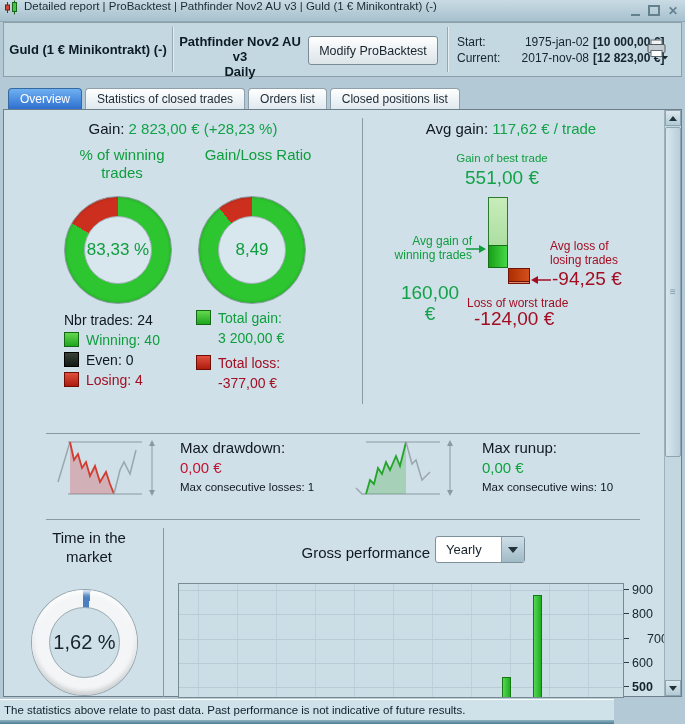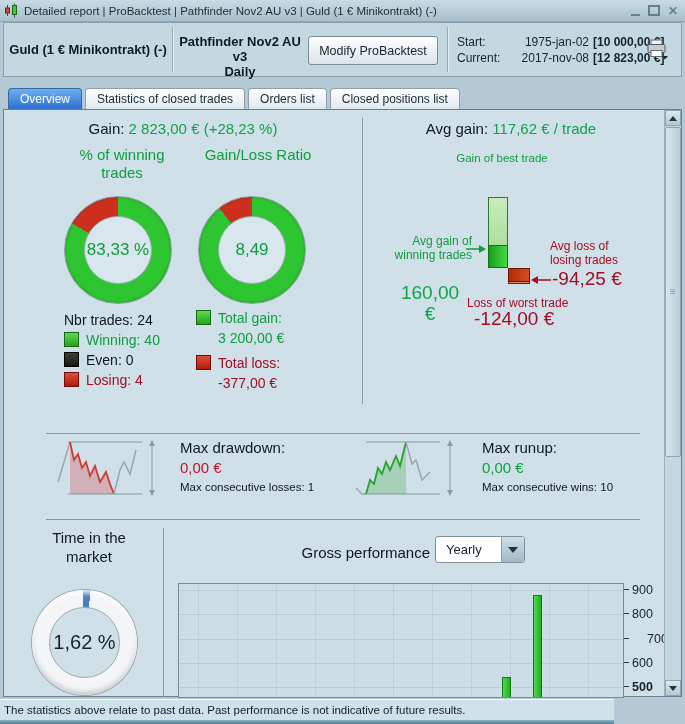--- a/index.html
+++ b/index.html
@@ -1,20 +1,20 @@
 <!DOCTYPE html>
 <html><head>
 <meta charset="utf-8">
 <style>
   html,body{margin:0;padding:0;}
   body{font-family:"Liberation Sans",sans-serif;background:#8fa9b6;}
   #app{position:relative;width:685px;height:724px;background:#b3cad6;overflow:hidden;font-family:"Liberation Sans",sans-serif;}
   .abs{position:absolute;}
   
-  #titlebar{position:absolute;left:0;top:0;width:685px;height:21px;background:linear-gradient(#c9dbe4,#a7c1ce);border-bottom:1px solid #8fa8b4;display:flex;align-items:center;}
+  #titlebar{position:absolute;left:0;top:0;width:685px;height:21px;background:linear-gradient(#c9dbe4,#a7c1ce);border-bottom:1px solid #8fa8b4;display:flex;align-items:flex-start;}
   #titlebar .ttl{font-size:11.5px;color:#1c2b33;margin-left:5px;white-space:nowrap;}
   .win-controls{position:absolute;right:7px;top:0;height:21px;display:flex;align-items:center;gap:8px;}
   .wc{color:#63808e;font-size:12px;font-weight:bold;line-height:1;cursor:default;}
   .wc-min{width:9px;height:9px;border-bottom:2px solid #63808e;}
   .wc-max{width:8px;height:7px;border:2px solid #63808e;}
   
   #header{position:absolute;left:3px;top:22px;width:679px;height:55px;background:#c3d8e1;border:1px solid #8d9ea7;box-sizing:border-box;}
   .hcell{position:absolute;top:0;height:100%;}
   .hdiv{position:absolute;top:4px;bottom:4px;width:1px;background:#97a8b0;box-shadow:1px 0 0 #e4eef2;}
   .hbold{font-weight:bold;font-size:13px;color:#0d1b23;}
@@ -178,20 +178,21 @@
       <div class="legrow" style="margin-top:6px;">
           <span class="sw sw-red"></span>
           <span class="dred">Total loss:</span>
         </div>
       <div class="legrow" style="margin-left:22px;">
           <span class="dred">-377,00 €</span>
         </div>
     </div>
 
     <div class="abs small green" style="left:398px;top:42px;width:200px;text-align:center;">Gain of best trade</div>
+    <div class="abs big gval" style="left:398px;top:57px;width:200px;text-align:center;">551,00 €</div>
 
     <div class="abs" id="best-trade-bar" style="left:484px;top:87px;width:20px;height:71px;background:linear-gradient(180deg,#c8ecba,#a0d896);border:1px solid #2c7a2c;box-sizing:border-box;">
       <div id="avg-win-bar" style="position:absolute;left:-1px;right:-1px;bottom:-1px;height:21px;background:linear-gradient(90deg,#17a017,#45d845);border:1px solid #156f15;"></div>
     </div>
     <div class="abs" id="worst-trade-bar" style="left:504px;top:158px;width:22px;height:16px;background:linear-gradient(180deg,#d8604a,#e28a72);border:1px solid #7a1208;box-sizing:border-box;">
       <div id="avg-loss-bar" style="position:absolute;left:-1px;right:-1px;top:-1px;height:12px;background:linear-gradient(90deg,#ad2e00,#d44f1d);border:1px solid #701207;"></div>
     </div>
 
     <div class="abs mid green" style="left:368px;top:124px;width:100px;text-align:right;">Avg gain of winning trades</div>
     <svg class="abs" style="left:462px;top:134px;" width="20" height="10">

